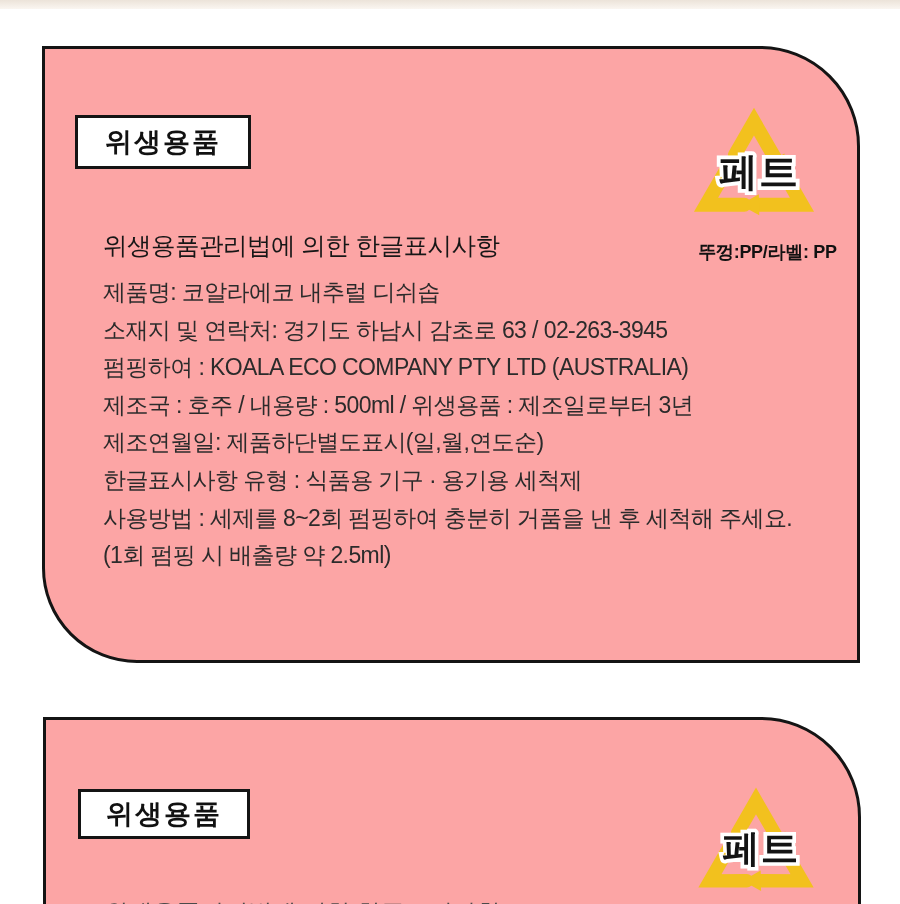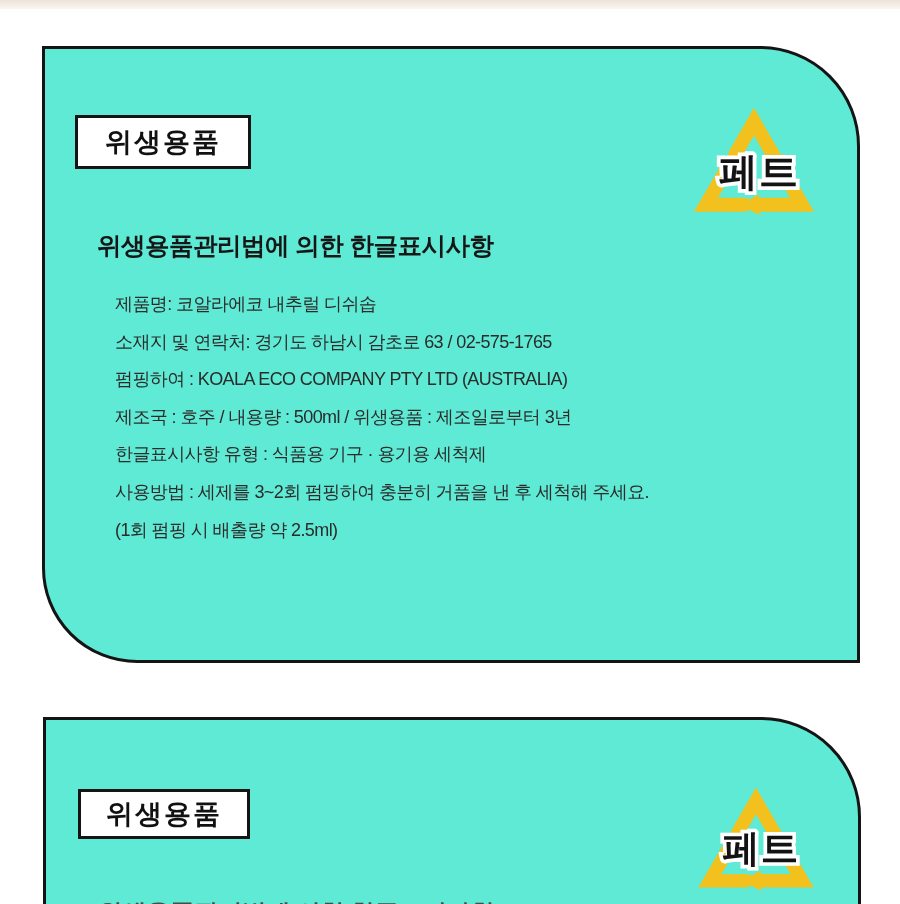--- a/index.html
+++ b/index.html
@@ -10,50 +10,50 @@
     font-family: "Liberation Sans", sans-serif;
     color: #1c1c1c;
   }
   .top-strip {
     position: absolute; top: 0; left: 0;
     width: 900px; height: 9px;
     background: linear-gradient(#ece3d9, #faf6f1);
   }
   .card {
     position: absolute; box-sizing: border-box;
-    background: #5eead4; border: 3px solid #141414;
+    background: #fca5a5; border: 3px solid #141414;
   }
   #card1 {
     left: 42px; top: 46px; width: 818px; height: 617px;
     border-radius: 0 100px 0 95px;
   }
   #card2 {
     left: 43px; top: 717px; width: 818px; height: 400px;
     border-radius: 0 100px 0 0;
   }
   .cat-box {
     position: absolute; box-sizing: border-box;
     border: 3px solid #141414;
     display: flex; align-items: center; justify-content: center;
     font-weight: bold; font-size: 27px; letter-spacing: 2px; color: #111;
     background: #fff;
   }
   #card1 .cat-box { left: 30px; top: 66px; width: 176px; height: 54px; }
   #card2 .cat-box { left: 32px; top: 69px; width: 172px; height: 50px; }
   .heading {
-    position: absolute; left: 52px;
-    font-weight: bold; font-size: 24.5px; color: #161616;
+    position: absolute; left: 58px;
+    font-weight: normal; font-size: 24.5px; color: #161616;
     letter-spacing: -0.5px; white-space: nowrap;
   }
   #card1 .heading { top: 180px; }
   #card2 .heading { top: 176px; color: #4a4a4a; }
   .details {
     position: absolute; left: 58px; top: 225px;
-    margin: 12px; padding: 0; list-style: none;
-    font-size: 18px; color: #2b2b2b;
+    margin: 0; padding: 0; list-style: none;
+    font-size: 23px; color: #2b2b2b;
   }
   .details li {
     height: 37.6px; line-height: 37.6px;
     white-space: nowrap; letter-spacing: -0.6px;
   }
   .recycle { position: absolute; }
   #card1 .recycle { left: 640px; top: 55px; width: 138px; height: 126px; }
   #card2 .recycle { left: 644px; top: 64px; width: 132px; height: 121px; }
   .recycle svg { width: 100%; height: 100%; display: block; }
   .recycle-text {
@@ -93,30 +93,32 @@
     <span>위생용품</span>
   </div>
 
   <div class="recycle">
     <svg viewBox="0 0 100 100">
       <use href="#recycle-mark"></use>
       <text class="recycle-text" x="54" y="64" text-anchor="middle">페트</text>
     </svg>
   </div>
 
+  <div class="pp-label">뚜껑:PP/라벨: PP</div>
 
   <div class="heading">위생용품관리법에 의한 한글표시사항</div>
 
   <ul class="details">
       <li>제품명: 코알라에코 내추럴 디쉬솝</li>
-      <li>소재지 및 연락처: 경기도 하남시 감초로 63 / 02-575-1765</li>
+      <li>소재지 및 연락처: 경기도 하남시 감초로 63 / 02-263-3945</li>
       <li>펌핑하여 : KOALA ECO COMPANY PTY LTD (AUSTRALIA)</li>
       <li>제조국 : 호주 / 내용량 : 500ml / 위생용품 : 제조일로부터 3년</li>
+      <li>제조연월일: 제품하단별도표시(일,월,연도순)</li>
       <li>한글표시사항 유형 : 식품용 기구 · 용기용 세척제</li>
-      <li>사용방법 : 세제를 3~2회 펌핑하여 충분히 거품을 낸 후 세척해 주세요.</li>
+      <li>사용방법 : 세제를 8~2회 펌핑하여 충분히 거품을 낸 후 세척해 주세요.</li>
       <li>(1회 펌핑 시 배출량 약 2.5ml)</li>
     </ul>
 </div>
 
 <div class="card" id="card2">
 
   <div class="cat-box">
     <span>위생용품</span>
   </div>
 

